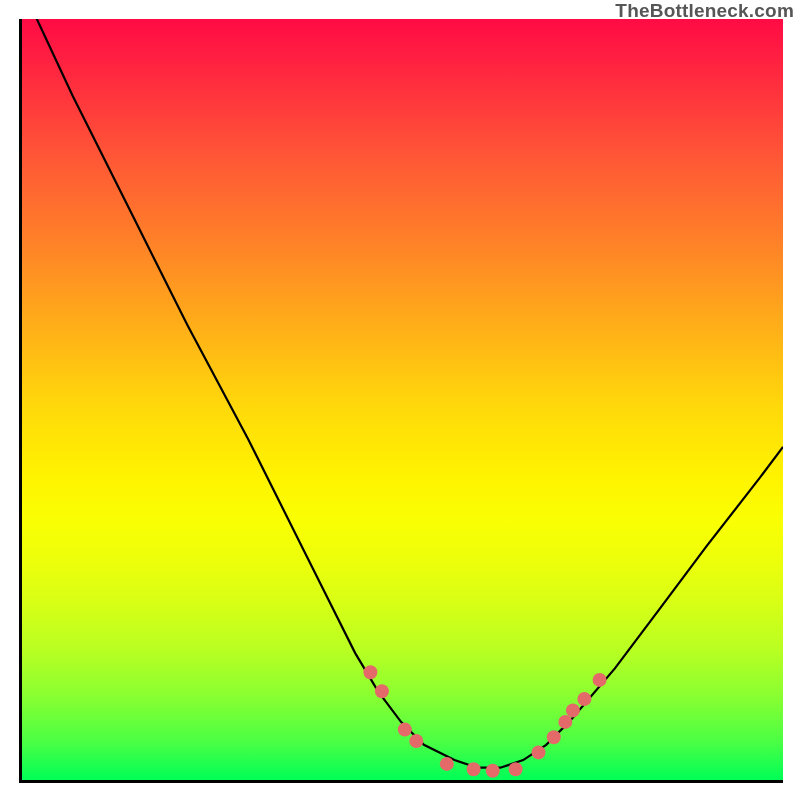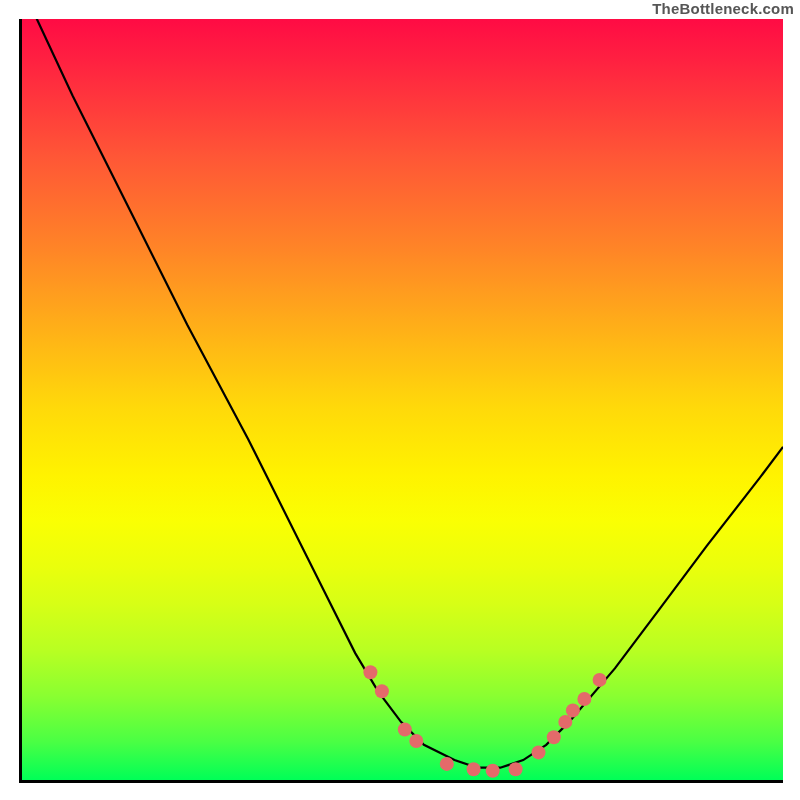--- a/index.html
+++ b/index.html
@@ -27,21 +27,21 @@
       #89ff31 89%,
       #4aff44 95%,
       #00ff57 100%
     );
   }
   .watermark {
     position: absolute;
     right: 6px;
     top: 0px;
     font-family: Arial, Helvetica, sans-serif;
-    font-size: 15px;
+    font-size: 19px;
     font-weight: bold;
     color: #565656;
     letter-spacing: 0.2px;
   }
   .svglayer {
     position: absolute;
     left: 19px;
     top: 19px;
     width: 764px;
     height: 764px;

